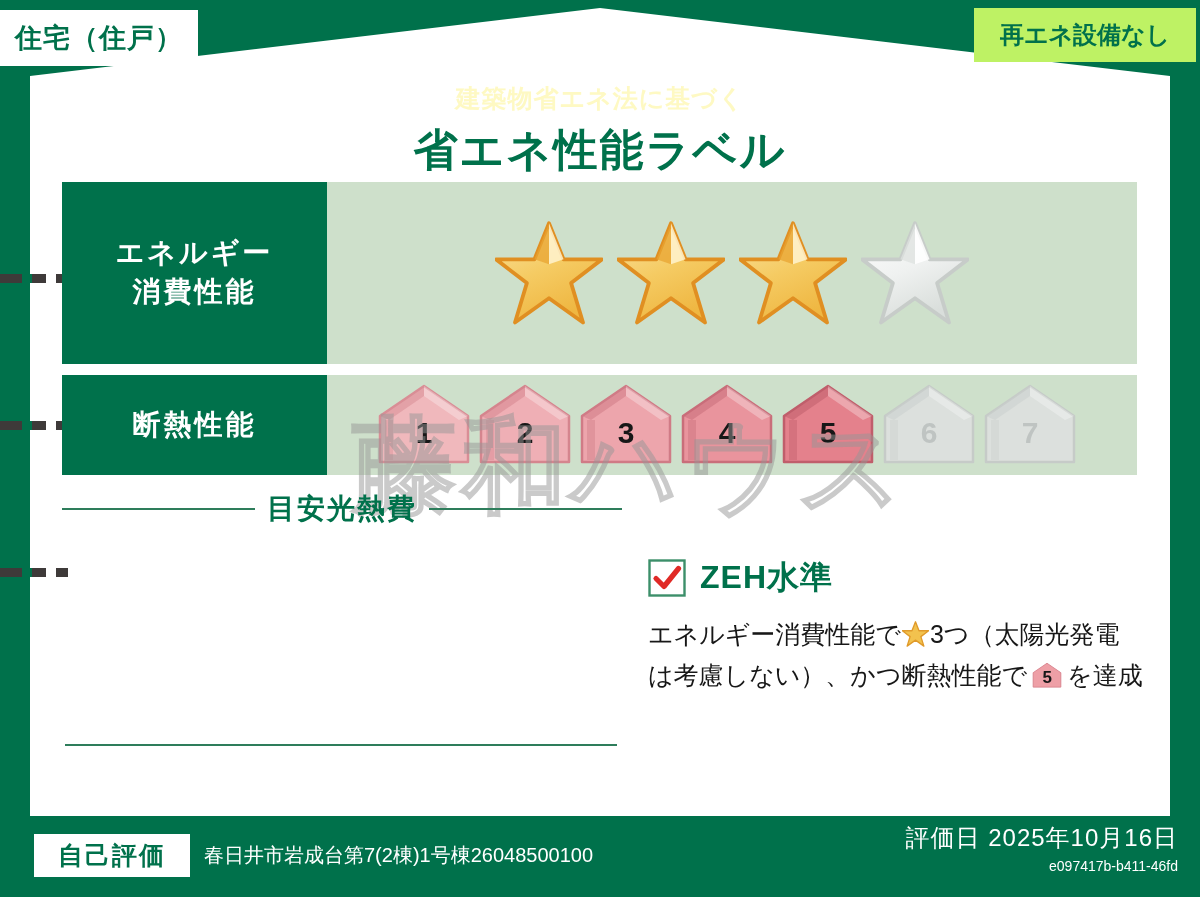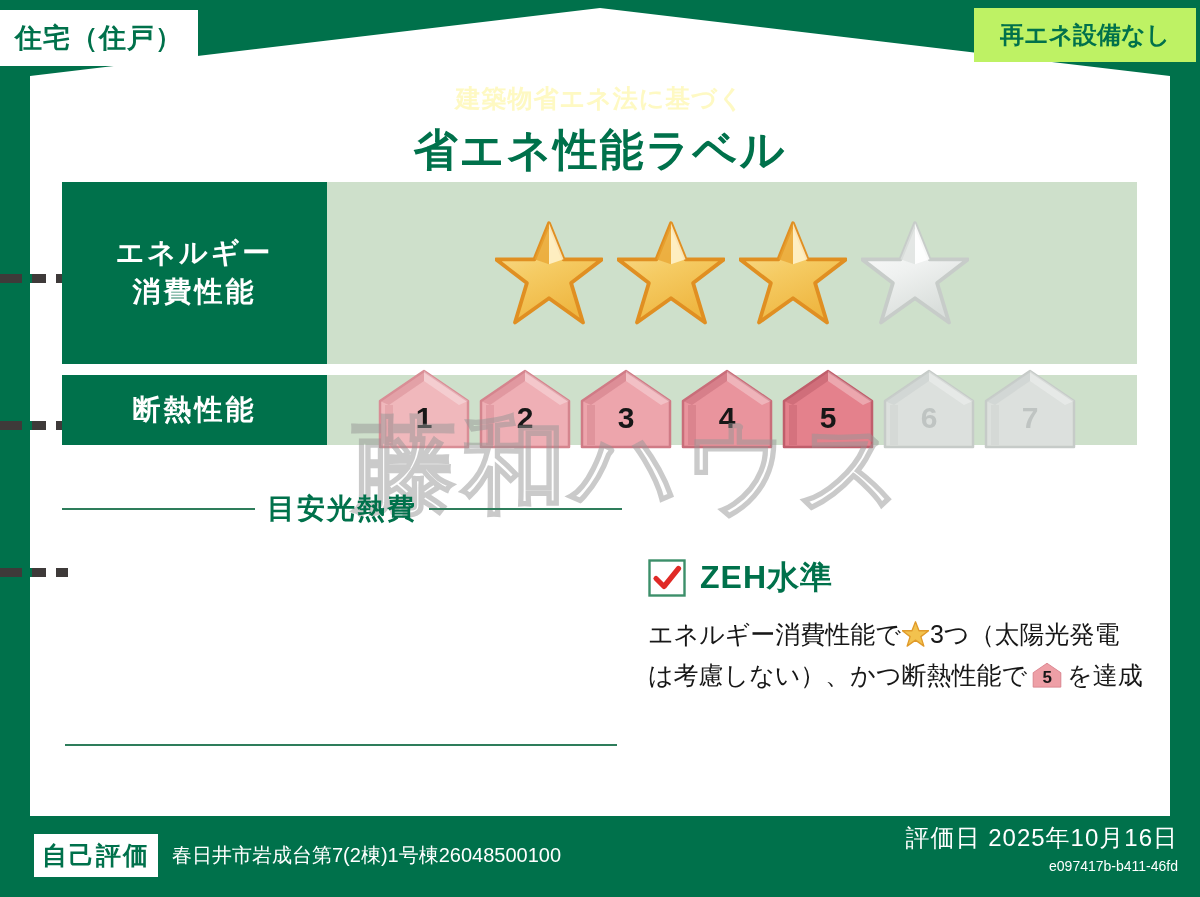--- a/index.html
+++ b/index.html
@@ -55,21 +55,21 @@
   .tick .gap2{position:absolute;left:46px;top:0;width:10px;height:9px;background:#ffffff;}
 
   
   .perf-row{
     position:absolute;left:62px;
     display:flex;align-items:stretch;
     background:#CEE0CB;
     width:1075px;
   }
   .perf-row.energy{top:182px;height:182px;}
-  .perf-row.insul{top:375px;height:70px;}
+  .perf-row.insul{top:375px;height:100px;}
   .perf-label{
     width:265px;flex:none;
     background:#00714B;color:#ffffff;
     display:flex;flex-direction:column;align-items:center;justify-content:center;
     font-weight:bold;font-size:28px;line-height:1.38;letter-spacing:3px;
   }
   .perf-value{flex:1;display:flex;align-items:center;justify-content:center;}
 
   
   .stars{display:flex;align-items:center;gap:14px;}
@@ -132,21 +132,21 @@
     font-size:17px;font-weight:bold;color:#171717;padding-top:5px;box-sizing:border-box;
   }
 
   
   .footer-left{
     position:absolute;left:34px;top:834px;
     display:flex;align-items:center;gap:14px;
   }
   .badge-self{
     background:#ffffff;color:#00714B;font-weight:bold;font-size:25px;
-    padding:5px 8px;letter-spacing:2px;
+    padding:5px 24px;letter-spacing:2px;
   }
   .footer-addr{color:#ffffff;font-size:20px;letter-spacing:0px;}
   .footer-right{
     position:absolute;right:22px;top:822px;text-align:right;color:#ffffff;
   }
   .footer-date{font-size:24px;letter-spacing:1px;}
   .footer-id{font-size:14px;margin-top:4px;letter-spacing:0px;}
 </style>
 </head>
 <body>

